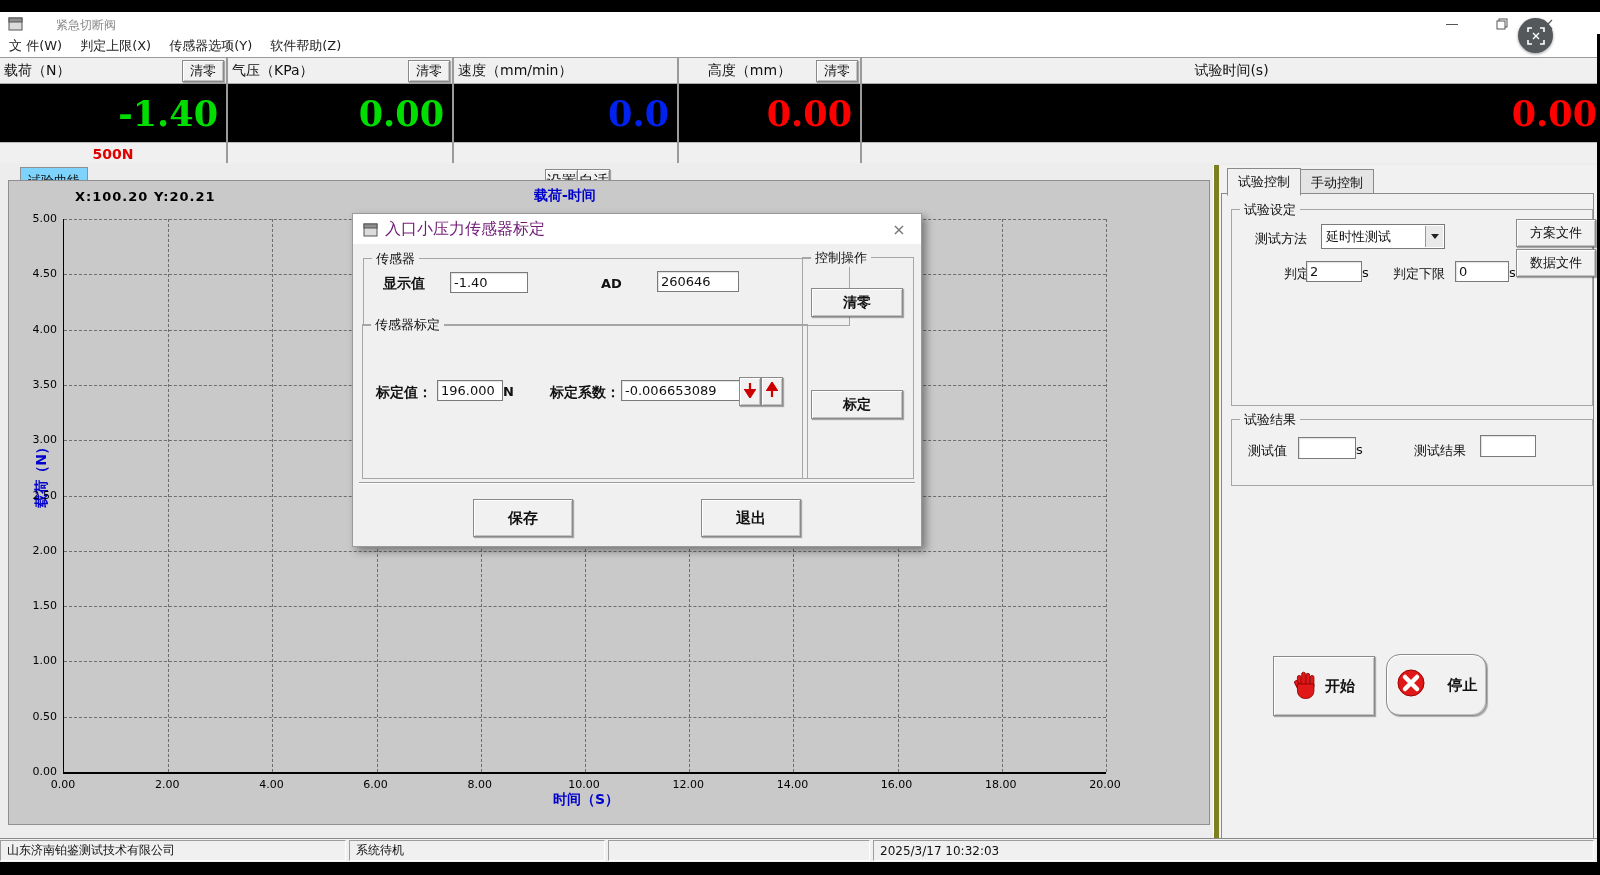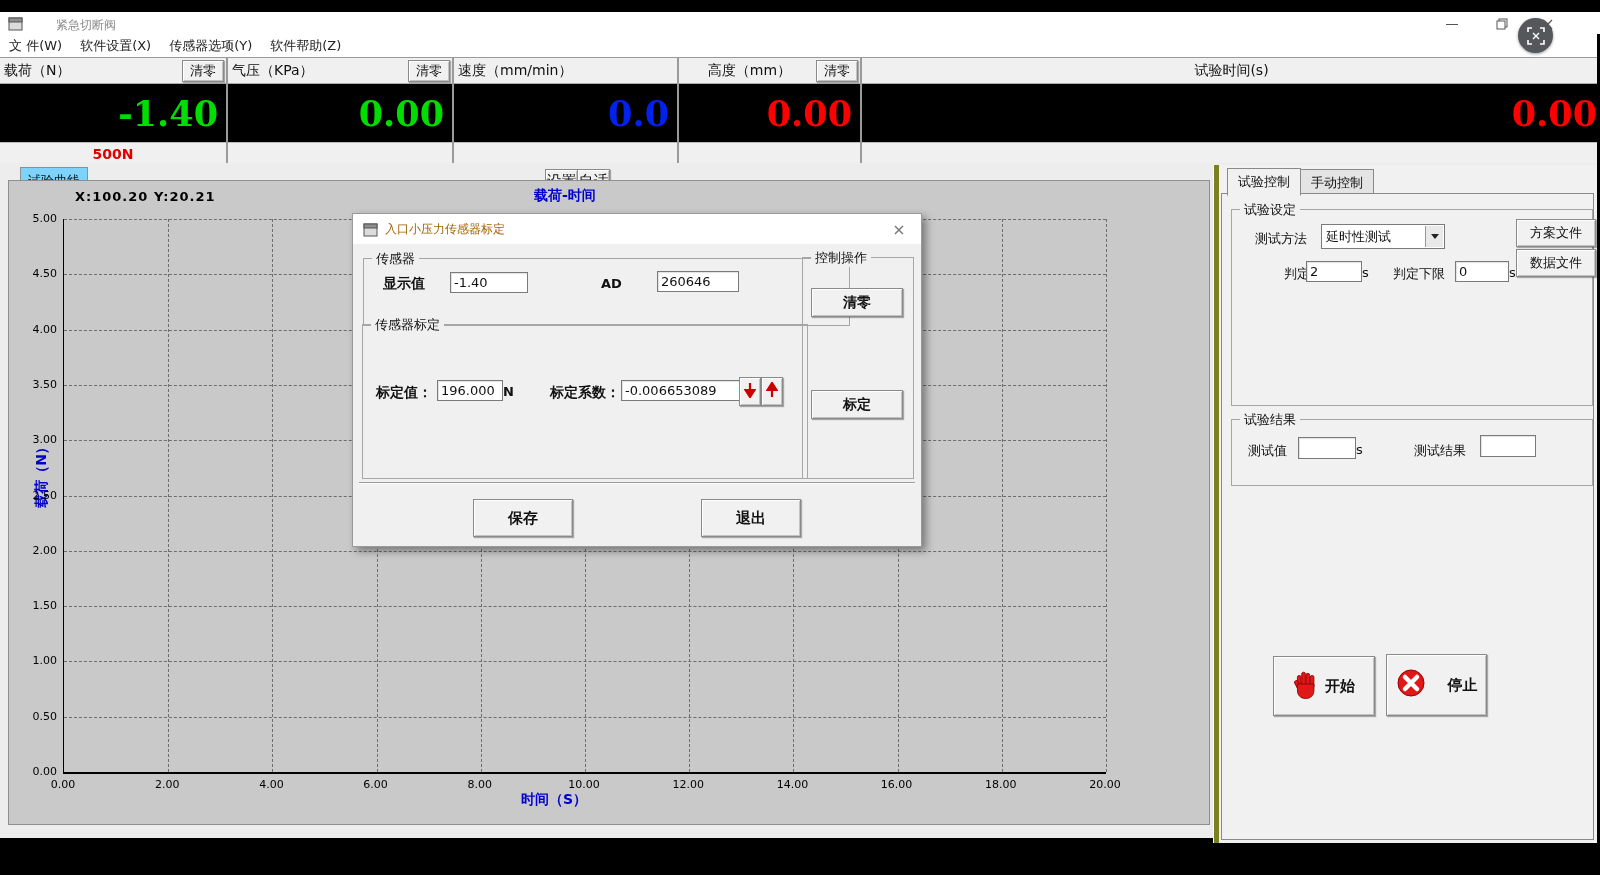--- a/index.html
+++ b/index.html
@@ -54,21 +54,21 @@
   .tabpage{left:2px;top:28px;width:371px;height:645px;border:1px solid #8a8a8a;background:#f1f1f1;}
   .flabel{font-size:13px;white-space:nowrap;}
   .select{background:#fff;border:1px solid #7a7a7a;font-size:13px;display:flex;align-items:center;padding-left:4px;}
   .ddarrow{position:absolute;right:1px;top:1px;bottom:1px;width:17px;background:#e9e9e9;border-left:1px solid #999;
            display:flex;align-items:center;justify-content:center;}
   .tri-down{width:0;height:0;border-left:4px solid transparent;border-right:4px solid transparent;border-top:5px solid #222;}
   
   .dialog{left:352px;top:213px;width:568px;height:332px;background:#f0f0f0;border:1px solid #9a9a9a;
           box-shadow:4px 4px 8px rgba(0,0,0,.4);z-index:5;}
   .dlg-titlebar{position:absolute;left:0;top:0;right:0;height:30px;background:#fff;display:flex;align-items:center;}
-  .dlg-title{font-size:12px;color:#a16207;margin-left:8px;}
+  .dlg-title{font-size:16px;color:#701a75;margin-left:8px;}
   .dlg-close{position:absolute;right:8px;top:4px;width:28px;height:22px;display:flex;align-items:center;justify-content:center;color:#777;font-size:16px;}
   .bold{font-weight:bold;}
   .etched{border-top:1px solid #9a9a9a;border-bottom:1px solid #fff;height:0;}
   .big-btn{font-size:15px;font-weight:bold;}
   .arrow-btn{width:20px;height:27px;}
   
   .statusbar{left:0;top:838px;width:1597px;height:23px;background:#f0f0f0;display:flex;border-top:1px solid #8a8a8a;}
   .sseg{border:1px solid;border-color:#9c9c9c #fff #fff #9c9c9c;margin:1px 3px 1px 0;display:flex;align-items:center;
         padding-left:6px;font-size:12px;color:#111;white-space:nowrap;overflow:hidden;}
   
@@ -104,21 +104,21 @@
     </div>
     <div class="abs winctl" style="left:1532px;">
       <svg width="11" height="11" viewBox="0 0 11 11">
           <path d="M1 1 L10 10 M10 1 L1 10" stroke="#555" stroke-width="1.2"></path>
         </svg>
     </div>
   </div>
 
   <div class="abs menubar">
     <span class="menu-item">文 件(W)</span>
-    <span class="menu-item">软件设置(X)</span>
+    <span class="menu-item">判定上限(X)</span>
     <span class="menu-item">传感器选项(Y)</span>
     <span class="menu-item">软件帮助(Z)</span>
   </div>
 
   <div class="abs readouts">
     <div class="rcol" style="width:226px;">
       <div class="rhead">
           <span class="lbl">载荷（N）</span>
         <div class="btn zero-btn">清零</div>
         </div>
@@ -182,21 +182,21 @@
         <div class="vgrid" style="left: 312.6px;"></div>
         <div class="vgrid" style="left: 416.8px;"></div>
         <div class="vgrid" style="left: 521px;"></div>
         <div class="vgrid" style="left: 625.2px;"></div>
         <div class="vgrid" style="left: 729.4px;"></div>
         <div class="vgrid" style="left: 833.6px;"></div>
         <div class="vgrid" style="left: 937.8px;"></div>
         <div class="vgrid" style="left: 1042px;"></div>
       </div>
     <div class="abs axis-label" style="left:-26px;top:285px;width:116px;height:16px;text-align:center;transform:rotate(-90deg);">载荷（N）</div>
-    <div class="abs axis-label" style="left:512px;top:610px;width:130px;text-align:left;">时间（S）</div>
+    <div class="abs axis-label" style="left:512px;top:610px;width:130px;text-align:center;">时间（S）</div>
   <div class="ytick" style="top: 31px;">5.00</div>
       <div class="ytick" style="top: 86.3px;">4.50</div>
       <div class="ytick" style="top: 141.6px;">4.00</div>
       <div class="ytick" style="top: 196.9px;">3.50</div>
       <div class="ytick" style="top: 252.2px;">3.00</div>
       <div class="ytick" style="top: 307.5px;">2.50</div>
       <div class="ytick" style="top: 362.8px;">2.00</div>
       <div class="ytick" style="top: 418.1px;">1.50</div>
       <div class="ytick" style="top: 473.4px;">1.00</div>
       <div class="ytick" style="top: 528.7px;">0.50</div>
@@ -257,21 +257,21 @@
               <rect x="8" y="3" width="3.4" height="15" rx="1.7"></rect>
               <rect x="12" y="4" width="3.4" height="14" rx="1.7"></rect>
               <rect x="16" y="6" width="3.4" height="12" rx="1.7"></rect>
               <rect x="0.5" y="11" width="3.4" height="9" rx="1.7" transform="rotate(-28 2.2 11)"></rect>
               <path d="M4 14 h15.4 v6.5 a7 7 0 0 1 -7 7 h-1.4 a7 7 0 0 1 -7 -7 z"></path>
             </g>
           </svg>
         </span>
         <span>开始</span>
       </div>
-      <div class="abs btn big-btn" style="left:164px;top:460px;width:99px;height:60px;gap:22px;">
+      <div class="abs btn big-btn" style="left:164px;top:460px;width:99px;height:60px;gap:22px;border-radius:14px;">
         <span>
           <svg width="30" height="30" viewBox="0 0 30 30">
             <circle cx="15" cy="15" r="13" fill="#e01818" stroke="#9a0000"></circle>
             <path d="M9 9 L21 21 M21 9 L9 21" stroke="#fff" stroke-width="4.5" stroke-linecap="round"></path>
           </svg>
         </span>
         <span>停止</span>
       </div>
     </div>
   </div>
@@ -319,20 +319,26 @@
       <span class="glabel">控制操作</span>
     </div>
     <div class="abs btn" style="left:458px;top:74px;width:90px;height:27px;font-weight:bold;font-size:14px;">清零</div>
     <div class="abs btn" style="left:458px;top:176px;width:90px;height:27px;font-weight:bold;font-size:14px;">标定</div>
 
     <div class="abs etched" style="left:6px;top:268px;width:556px;"></div>
     <div class="abs btn big-btn" style="left:120px;top:285px;width:98px;height:36px;">保存</div>
     <div class="abs btn big-btn" style="left:348px;top:285px;width:98px;height:36px;">退出</div>
   </div>
 
+  <div class="abs statusbar">
+    <div class="sseg" style="width:338px;">山东济南铂鉴测试技术有限公司</div>
+    <div class="sseg" style="width:248px;">系统待机</div>
+    <div class="sseg" style="width:254px;"></div>
+    <div class="sseg" style="flex:1;">2025/3/17 10:32:03</div>
+  </div>
 
   <div class="abs badge">
     <svg width="20" height="20" viewBox="0 0 20 20" fill="none" stroke="#fff" stroke-width="1.6">
       <path d="M2 6 V2 H6 M14 2 H18 V6 M18 14 V18 H14 M6 18 H2 V14"></path>
       <path d="M7 7 L13 13 M13 7 L7 13" stroke-width="1.4"></path>
     </svg>
   </div>
 
 </div>
 

